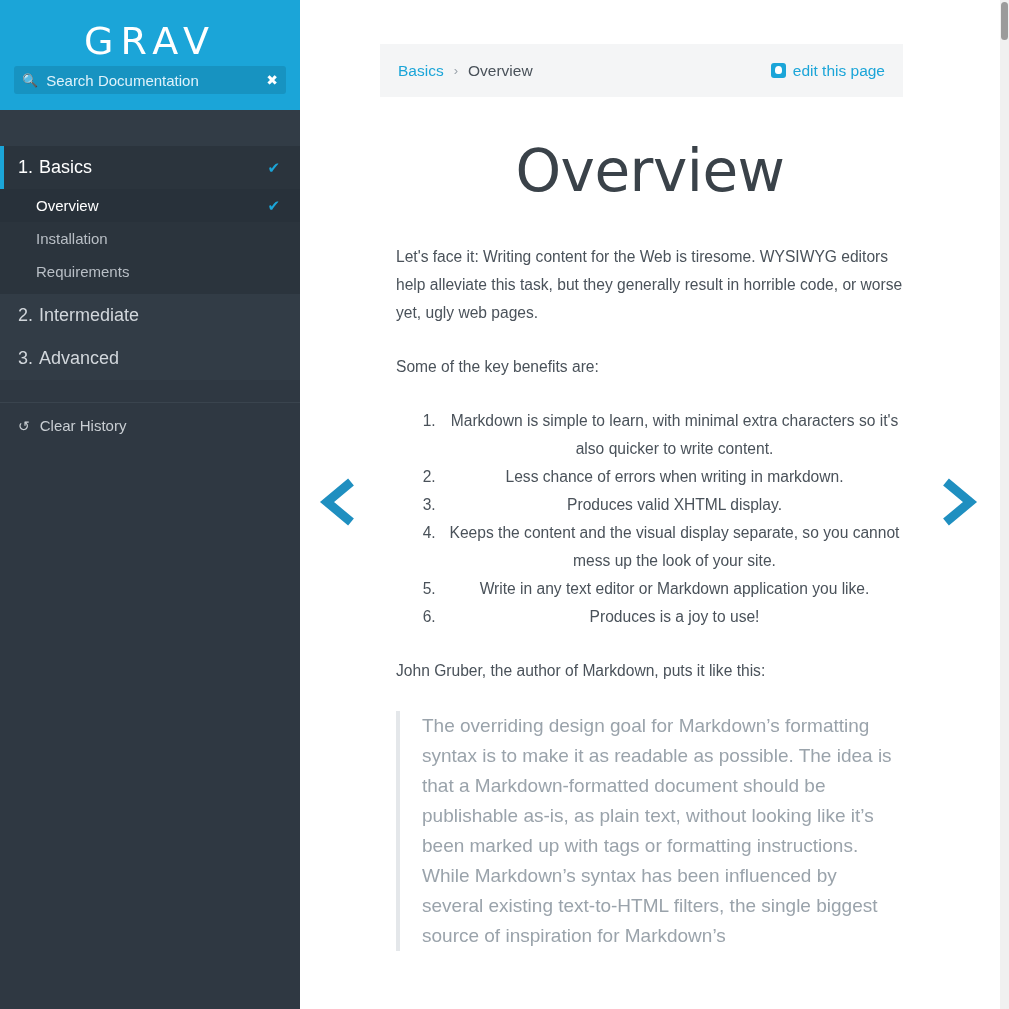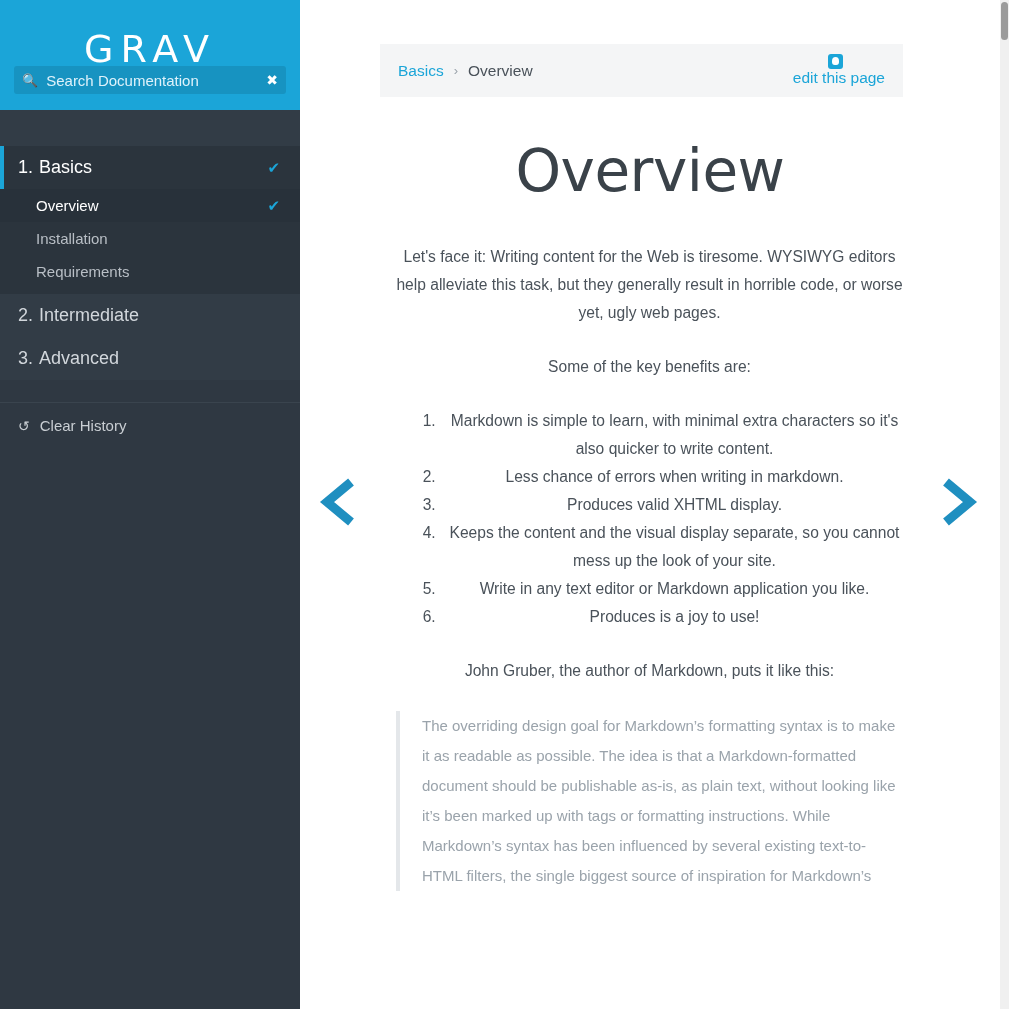--- a/index.html
+++ b/index.html
@@ -19,21 +19,21 @@
   .sidebar {
     position: absolute;
     left: 0; top: 0;
     width: 300px; height: 1009px;
     background: #2f3842;
     color: #c9ced3;
   }
   .sidebar-top {
     background: #1ba5d8;
     height: 110px;
-    padding: 16px;
+    padding: 8px;
     position: relative;
   }
   .logo {
     text-align: center;
     padding-top: 13px;
     color: #ffffff;
     font-size: 38px;
     letter-spacing: 7px;
     font-weight: normal;
     font-family: "DejaVu Sans", sans-serif;
@@ -140,21 +140,21 @@
     align-items: center;
     padding: 0 18px;
     justify-content: space-between;
   }
   .crumbs { display: flex; align-items: center; font-size: 15.5px; }
   .crumb-link { color: #1ba5d8; }
   .crumb-sep { color: #9aa3ab; margin: 0 10px; font-size: 13px; }
   .crumb-current { color: #4a525a; }
   .edit-page {
     display: flex; align-items: center;
-    color: #1ba5d8; font-size: 15.5px; flex-direction: column;
+    color: #1ba5d8; font-size: 15.5px;
   }
   .gh-icon {
     width: 15px; height: 15px;
     background: #1ba5d8;
     border-radius: 3px;
     margin-right: 7px;
     position: relative;
   }
   .gh-icon::after {
     content: "";
@@ -172,36 +172,36 @@
     margin-top: 40px;
     letter-spacing: -0.5px;
     font-family: "DejaVu Sans", sans-serif;
   }
   .content {
     margin: 38px 97px 0 96px;
     font-size: 15.6px;
     line-height: 28px;
     color: #4a525a;
   }
-  .content p { margin-bottom: 26px; text-align: center; }
+  .content p { margin-bottom: 26px; }
   .content strong { font-weight: bold; color: #3a4249; }
   .content ol.benefits {
     margin: 0 0 26px 44px;
     padding: 0;
   }
   .content ol.benefits li {
     margin-bottom: 0;
     padding-left: 6px;
     text-align: center;
   }
   blockquote {
     border-left: 4px solid #e4e7ea;
     padding-left: 22px;
     color: #9aa3ab;
-    font-size: 15px;
+    font-size: 19px;
     line-height: 30px;
     margin-top: 22px;
   }
   
   .arrow {
     position: absolute;
     top: 478px;
     width: 46px; height: 48px;
   }
   .arrow svg { display: block; }

